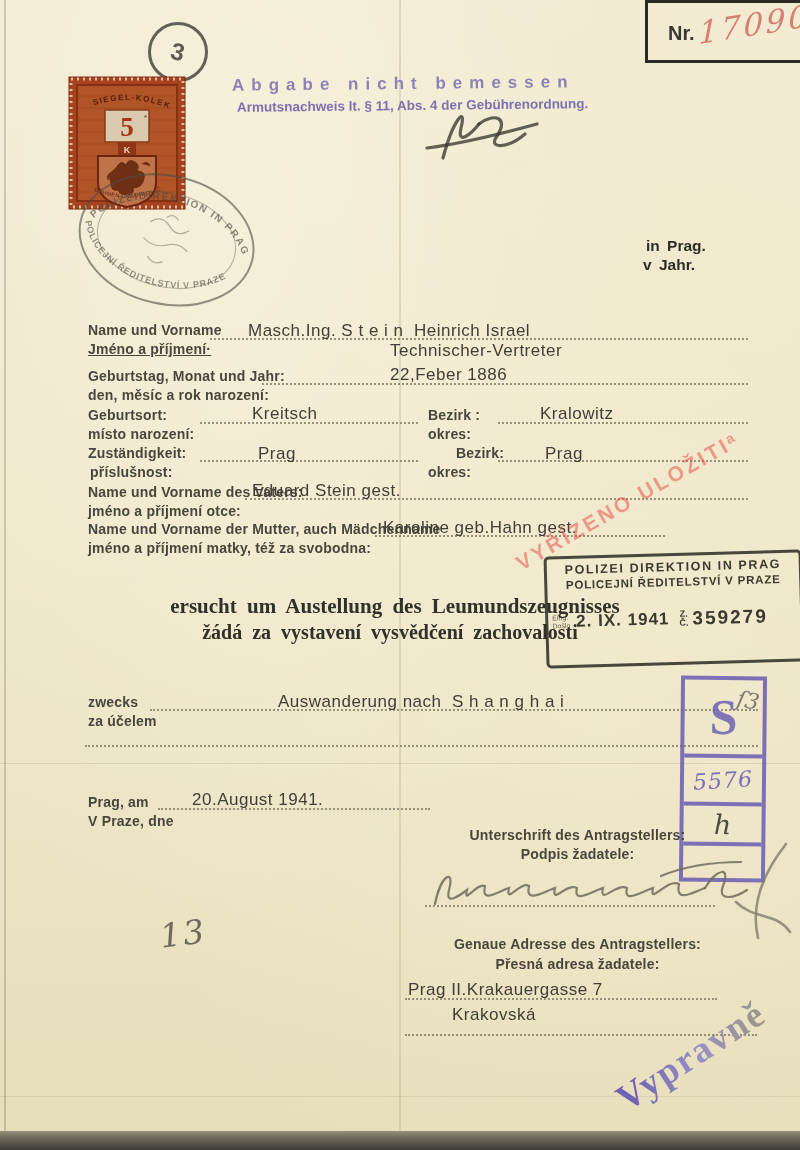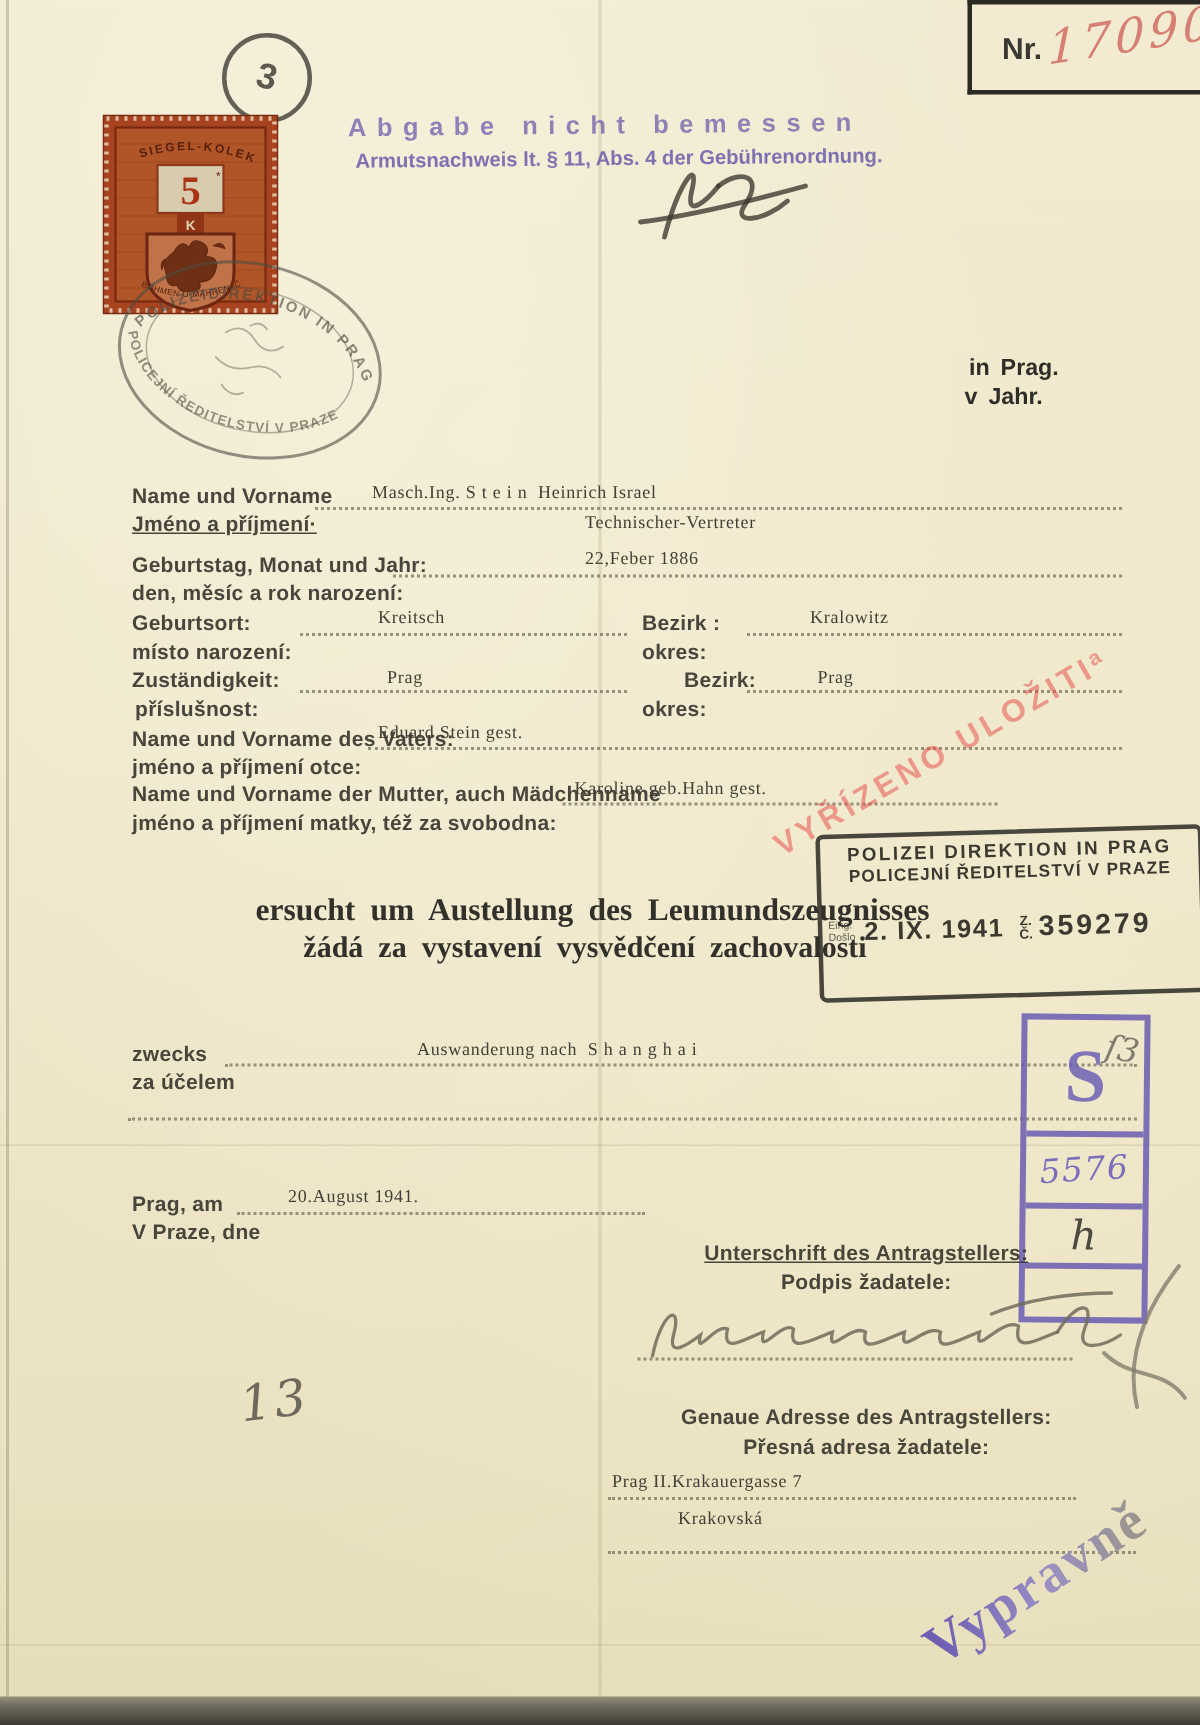--- a/index.html
+++ b/index.html
@@ -31,21 +31,21 @@
   
   .pov1{left:232px;top:74px;font-size:17px;font-weight:bold;letter-spacing:7px;color:rgba(128,114,178,.88);transform:rotate(-.6deg);}
   .pov2{left:237px;top:98px;font-size:13.5px;font-weight:bold;color:rgba(116,102,172,.92);transform:rotate(-.6deg);}
 
   
   .title{left:196px;top:188px;font-size:18.5px;font-weight:bold;color:#2f2d27;letter-spacing:.4px;word-spacing:3px;}
   .place1{left:646px;top:237px;font-size:15.5px;font-weight:bold;color:#2f2d27;word-spacing:3px;}
   .place2{left:643px;top:256px;font-size:15.5px;font-weight:bold;color:#2f2d27;word-spacing:3px;}
 
   .lbl{font-size:14px;font-weight:600;color:rgba(58,55,47,.92);letter-spacing:.2px;}
-  .typed{font-family:Liberation Serif, serif;font-size:12px;color:#413e35;white-space:pre;letter-spacing:.5px;}
+  .typed{font-family:Liberation Sans, sans-serif;font-size:17px;color:#413e35;white-space:pre;letter-spacing:.5px;}
   .dot{border-bottom:2px dotted rgba(120,113,95,.75);height:0;}
 
   
   .req1{left:0;top:594px;width:790px;text-align:center;font-family:"Liberation Serif",serif;font-size:21px;font-weight:bold;color:#32302a;word-spacing:5px;}
   .req2{left:0;top:621px;width:780px;text-align:center;font-family:"Liberation Serif",serif;font-size:20px;font-weight:bold;color:#32302a;word-spacing:5px;}
 
   
   .red-note{left:508px;top:445px;width:320px;height:160px;pointer-events:none;}
   .red-note .txt{position:absolute;left:10px;top:108px;transform:rotate(-30deg);transform-origin:left center;
     font-size:21px;font-weight:bold;letter-spacing:3px;color:rgba(232,84,80,.55);white-space:nowrap;}
@@ -236,21 +236,21 @@
         <span>h</span>
       </div>
   </div>
   <div class="abs pencil-j3">ſ3</div>
 
   <div class="abs lbl" style="left:88px;top:794px;">Prag, am</div>
   <div class="abs lbl" style="left:88px;top:813px;">V Praze, dne</div>
   <div class="abs dot" style="left:158px;top:808px;width:272px;"></div>
   <div class="abs typed" style="left:192px;top:790px;">20.August 1941.</div>
 
-  <div class="abs lbl center-lbl" style="top:827px;font-weight:bold;text-decoration:underline;">Unterschrift des Antragstellers:</div>
+  <div class="abs lbl center-lbl" style="top:827px;font-weight:bold;">Unterschrift des Antragstellers:</div>
   <div class="abs lbl center-lbl" style="top:846px;font-weight:bold;">Podpis žadatele:</div>
   <div class="abs dot" style="left:425px;top:905px;width:290px;"></div>
   <div class="abs" style="left:425px;top:852px;width:355px;height:72px;">
     <svg width="355" height="72" viewBox="0 0 355 72">
       <g fill="none" stroke="rgba(112,108,92,.85)" stroke-width="2.2" stroke-linecap="round">
         <path d="M10,52 C16,22 30,16 24,38 C20,54 34,44 42,38 C38,54 52,30 60,34 C56,52 72,40 84,36 C80,54 96,28 104,34 C100,52 118,40 130,36 C126,54 142,30 152,36 C148,52 166,40 178,36 C174,54 192,30 202,36 C198,52 216,40 228,36 C224,54 242,26 254,32 C250,52 268,40 280,36"></path>
         <path d="M280,36 C292,16 306,14 298,34 C292,50 310,46 322,38"></path>
         <path d="M236,24 C260,14 290,10 316,10"></path>
       </g>
     </svg>

